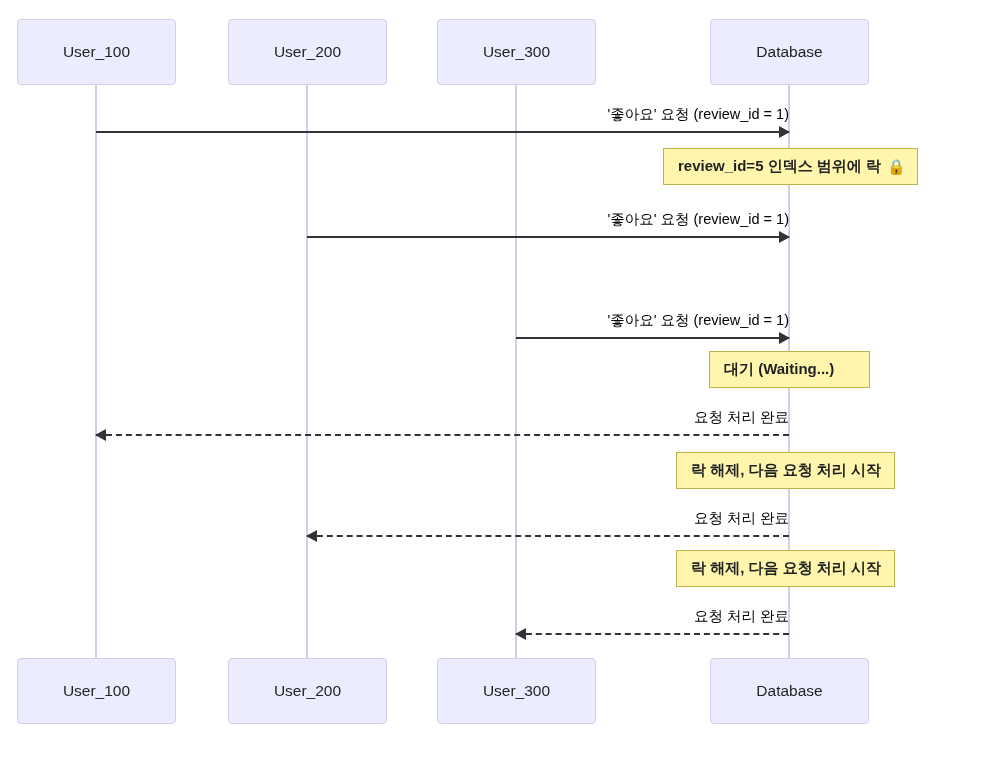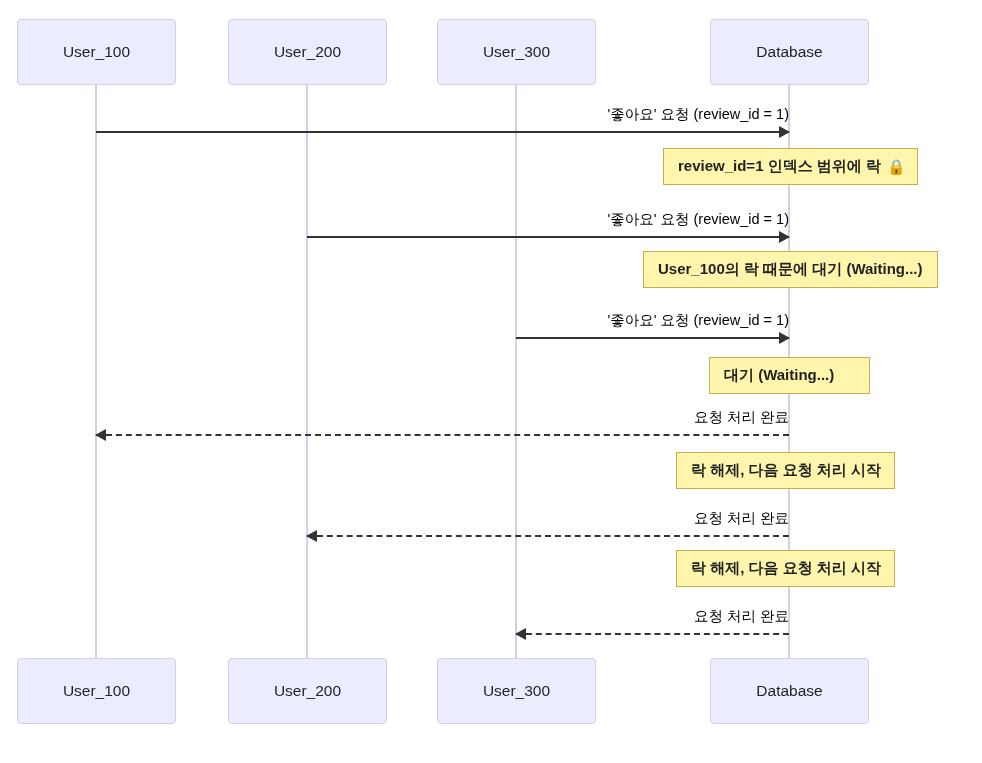--- a/index.html
+++ b/index.html
@@ -171,27 +171,24 @@
       <div class="msg-line dotted"></div>
       <div class="msg-arrow left"></div>
       <div class="msg-text">요청 처리 완료</div>
     </div>
     <div class="msg" style="left: 516px; top: 633px; width: 273px;">
       <div class="msg-line dotted"></div>
       <div class="msg-arrow left"></div>
       <div class="msg-text">요청 처리 완료</div>
     </div>
     <div class="note" style="left: 663px; top: 148px; width: 255px;">
-      <span class="note-text">review_id=1 인덱스 범위에 락</span>
+      <span class="note-text">review_id=5 인덱스 범위에 락</span>
       <span class="note-icon">🔒</span>
     </div>
-    <div class="note" style="left: 643px; top: 251px; width: 295px;">
-      <span class="note-text">User_100의 락 때문에 대기 (Waiting...)</span>
-    </div>
-    <div class="note" style="left: 709px; top: 351px; width: 161px; margin-top: 6px;">
+    <div class="note" style="left: 709px; top: 351px; width: 161px;">
       <span class="note-text">대기 (Waiting...)</span>
     </div>
     <div class="note" style="left: 676px; top: 452px; width: 219px;">
       <span class="note-text">락 해제, 다음 요청 처리 시작</span>
     </div>
     <div class="note" style="left: 676px; top: 550px; width: 219px;">
       <span class="note-text">락 해제, 다음 요청 처리 시작</span>
     </div>
   </div>
 

